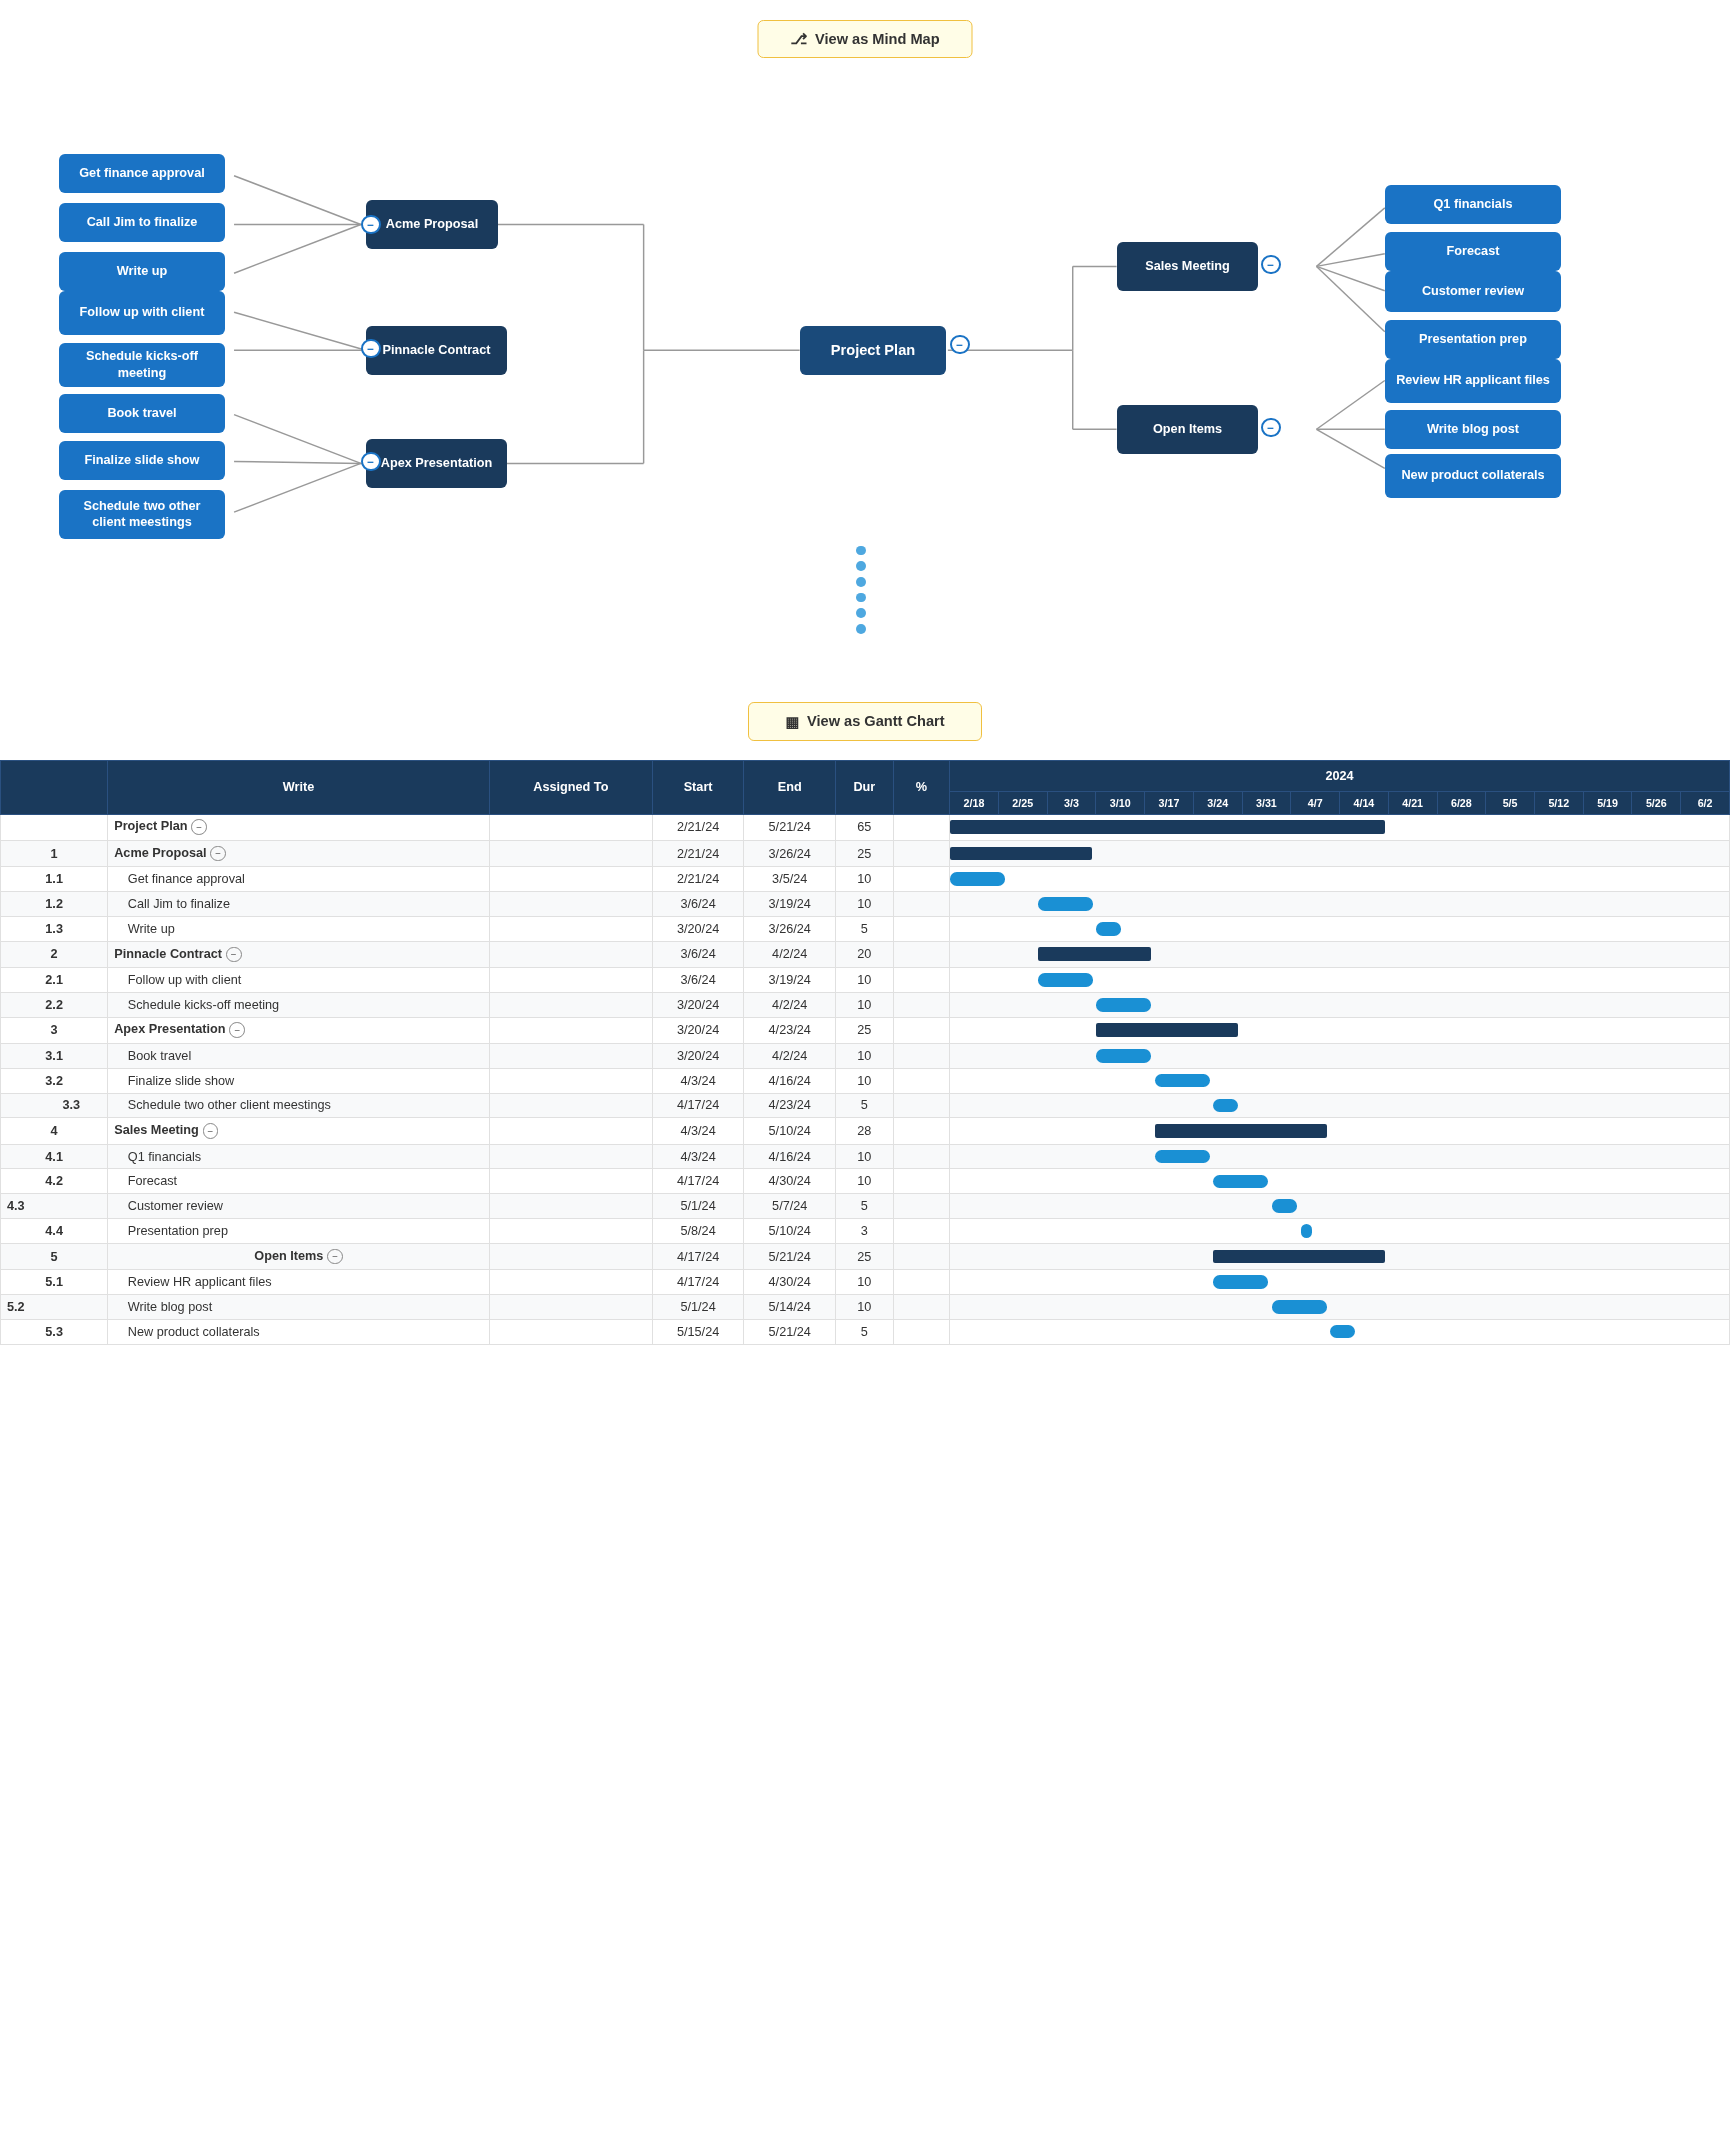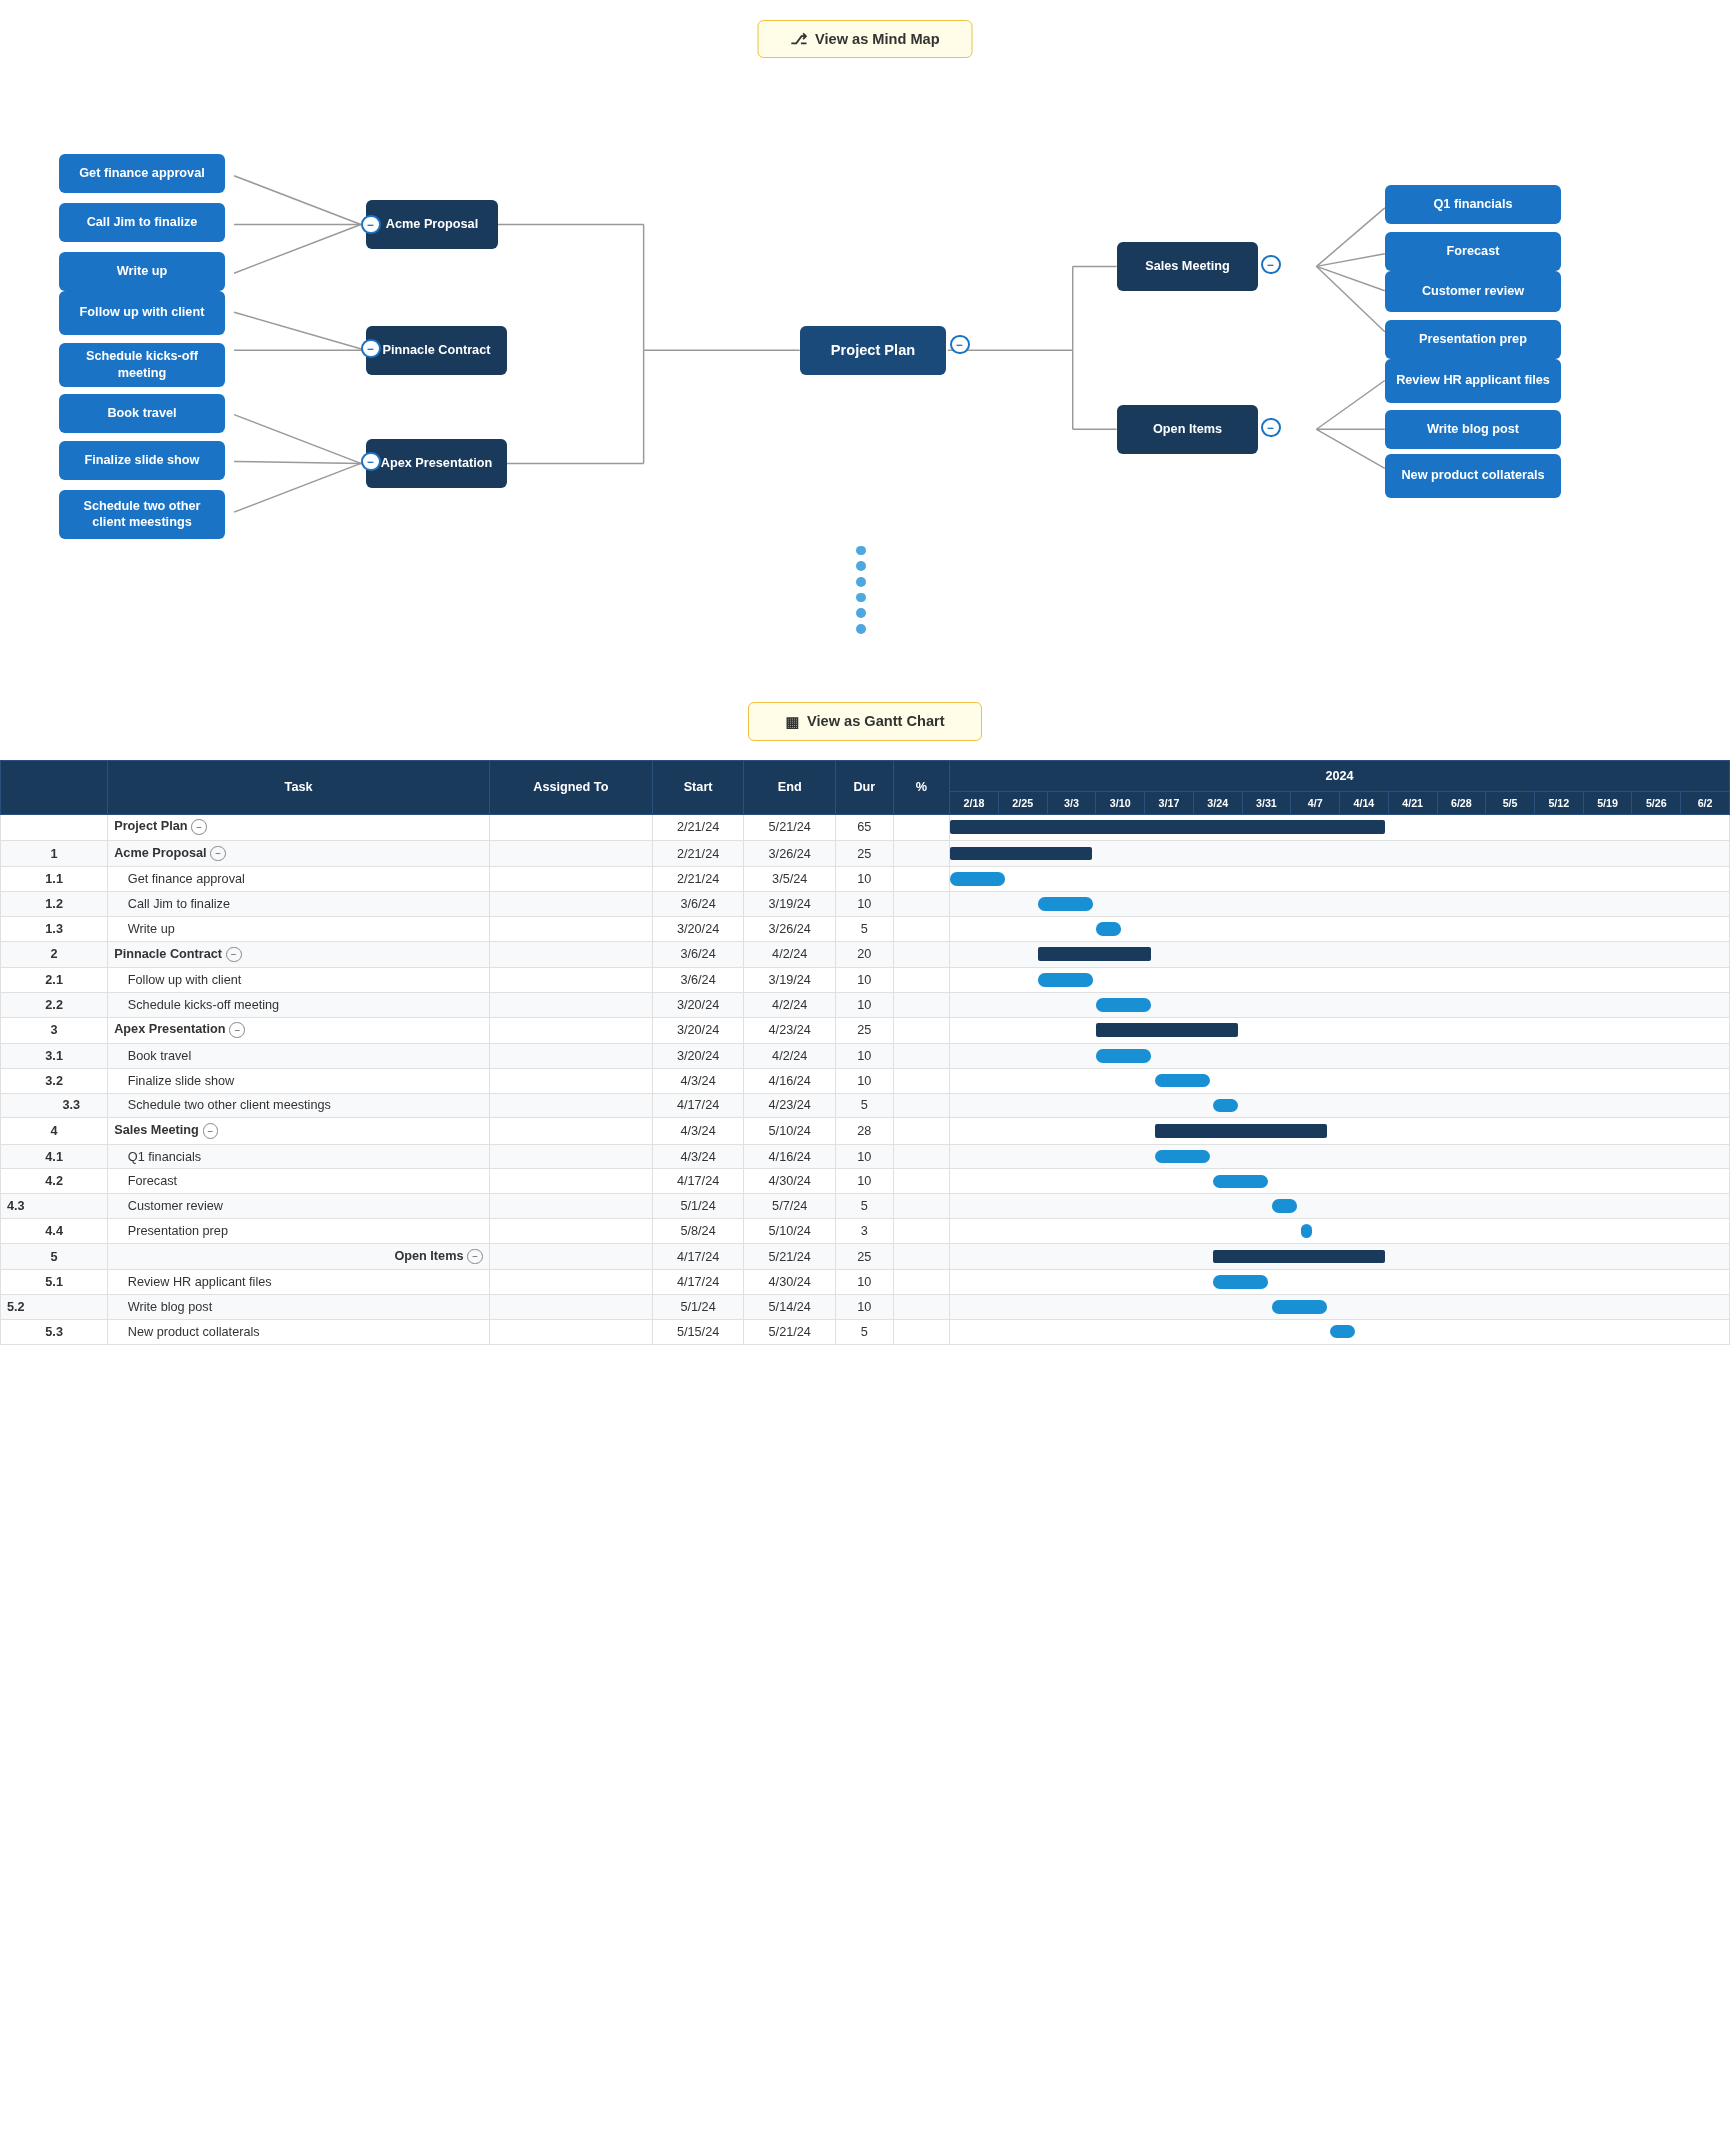--- a/index.html
+++ b/index.html
@@ -336,21 +336,21 @@
 <div class="gantt-section">
   <button class="view-gantt-btn">
     <span>▦</span>
     <span>View as Gantt Chart</span>
   </button>
 
   <table class="gantt-table">
     <thead>
       <tr>
         <th rowspan="2" style="width:34px;">&nbsp;</th>
-        <th rowspan="2" class="date-col" style="width:195px;">Task</th>
+        <th rowspan="2" class="date-col" style="width:195px;">Write</th>
         <th rowspan="2" style="width:98px;margin-top:9px;">Assigned To</th>
         <th rowspan="2" style="width:54px;">Start</th>
         <th rowspan="2" style="width:54px;">End</th>
         <th rowspan="2" style="width:34px;">Dur</th>
         <th rowspan="2" style="width:34px;">%</th>
         <th colspan="16">2024</th>
       </tr>
       <tr class="subheader" id="week-header-row">
       <th class="gantt-week-col">2/18</th>
           <th class="gantt-week-col">2/25</th>
@@ -604,21 +604,21 @@
           <td>3</td>
           <td></td>
           <td colspan="16" style="padding: 0px; position: relative; height: 21.5px;">
             <div style="position: relative; width: 468px; height: 21.5px;">
               <div style="position: absolute; left: 351px; width: 10.7px; top: 3.9px; height: 13.7px; border-radius: 6.8px; background: rgb(26, 144, 212);"></div>
             </div>
           </td>
         </tr>
         <tr>
           <td style="font-weight: 600; text-align: center;">5</td>
-          <td style="text-align: right;"><span style="font-weight: 700;">Open Items</span><span class="collapse-circle">−</span></td>
+          <td style="text-align: center;"><span style="font-weight: 700;">Open Items</span><span class="collapse-circle">−</span></td>
           <td></td>
           <td>4/17/24</td>
           <td>5/21/24</td>
           <td>25</td>
           <td></td>
           <td colspan="16" style="padding: 0px; position: relative; height: 21.5px;">
             <div style="position: relative; width: 468px; height: 21.5px;">
               <div style="position: absolute; left: 263px; width: 172px; top: 3.9px; height: 13.7px; border-radius: 2px; background: rgb(26, 58, 92);"></div>
             </div>
           </td>

